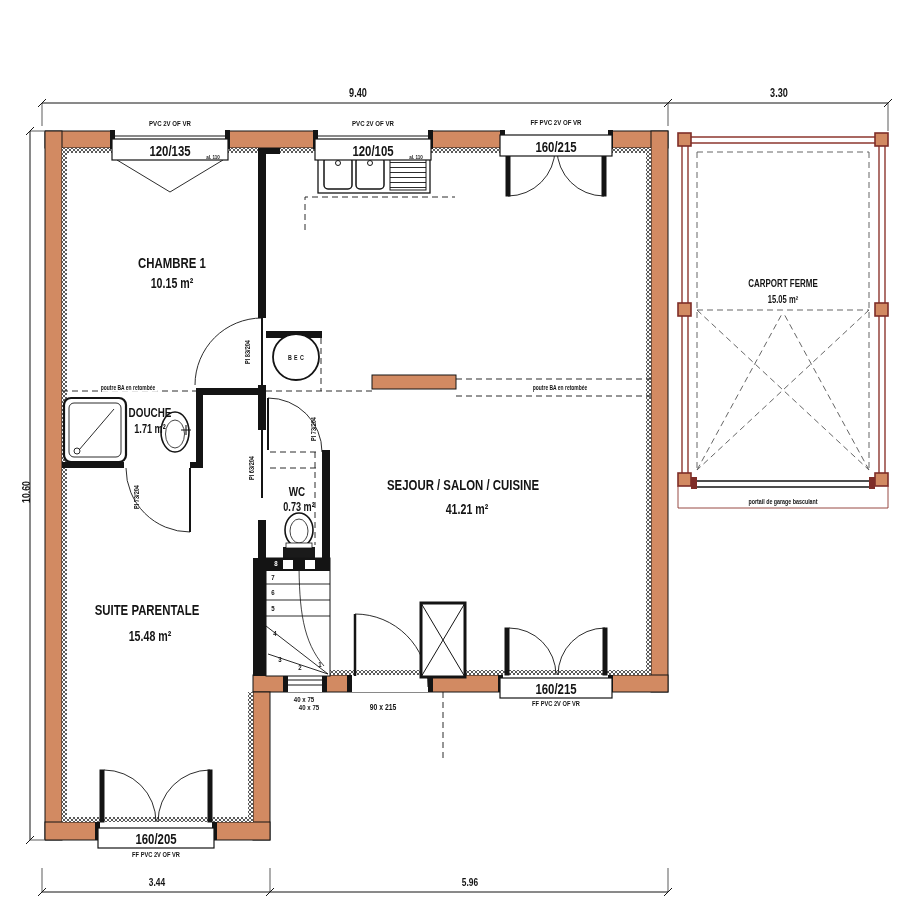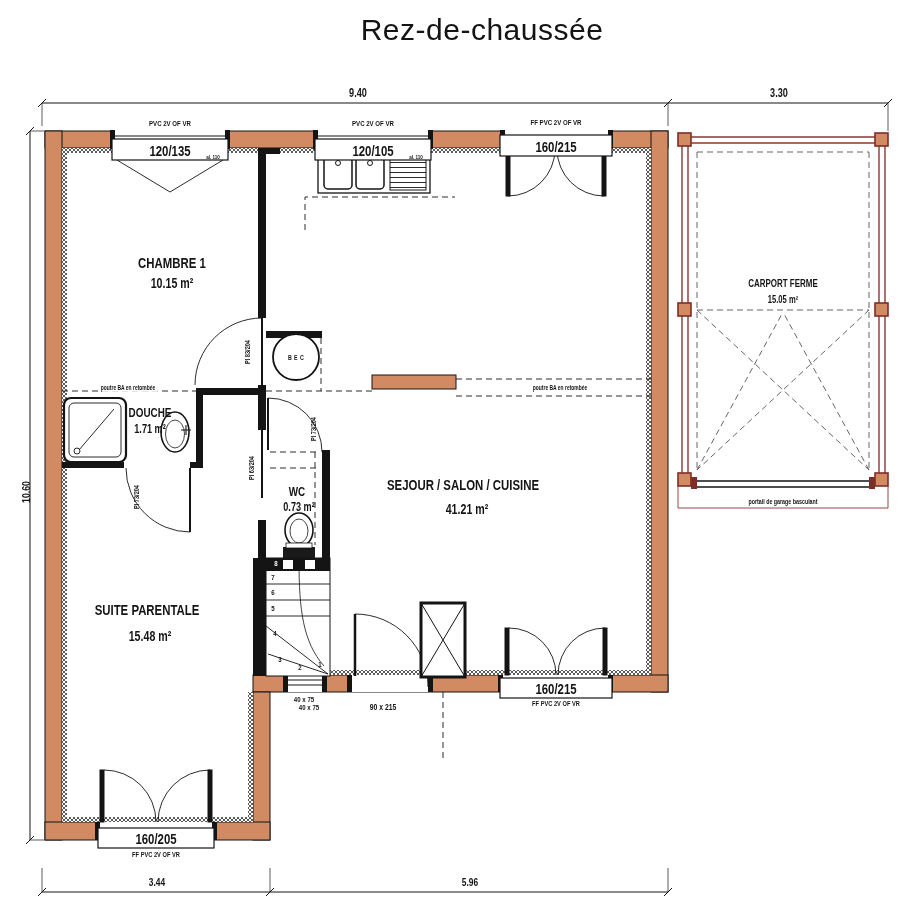--- a/index.html
+++ b/index.html
@@ -217,21 +217,20 @@
 
   <g fill="#fff" stroke="#141414" stroke-width="1.2">
     <rect x="112" y="139" width="116" height="21"></rect>
     <rect x="315" y="139" width="116" height="21"></rect>
     <rect x="500" y="135" width="112" height="21"></rect>
     <rect x="500" y="678" width="112" height="20"></rect>
     <rect x="98" y="828" width="116" height="20"></rect>
   </g>
 </svg>
 
-  <div class="lbl wide" style="left:482px;top:30px;font-size:30px;letter-spacing:.5px">Rez-de-chaussée</div>
 
   <div class="lbl" style="left:358px;top:93px;font-size:12px">9.40</div>
   <div class="lbl" style="left:779px;top:93px;font-size:12px">3.30</div>
   <div class="lbl rot" style="left:26px;top:492px;font-size:11px">10.60</div>
   <div class="lbl" style="left:157px;top:882px;font-size:11px">3.44</div>
   <div class="lbl" style="left:470px;top:882px;font-size:11px">5.96</div>
 
   <div class="lbl" style="left:170px;top:124px;font-size:8px">PVC 2V OF VR</div>
   <div class="lbl" style="left:170px;top:150px;font-size:15px">120/135</div>
   <div class="lbl" style="left:213px;top:157px;font-size:6px">al. 110</div>

